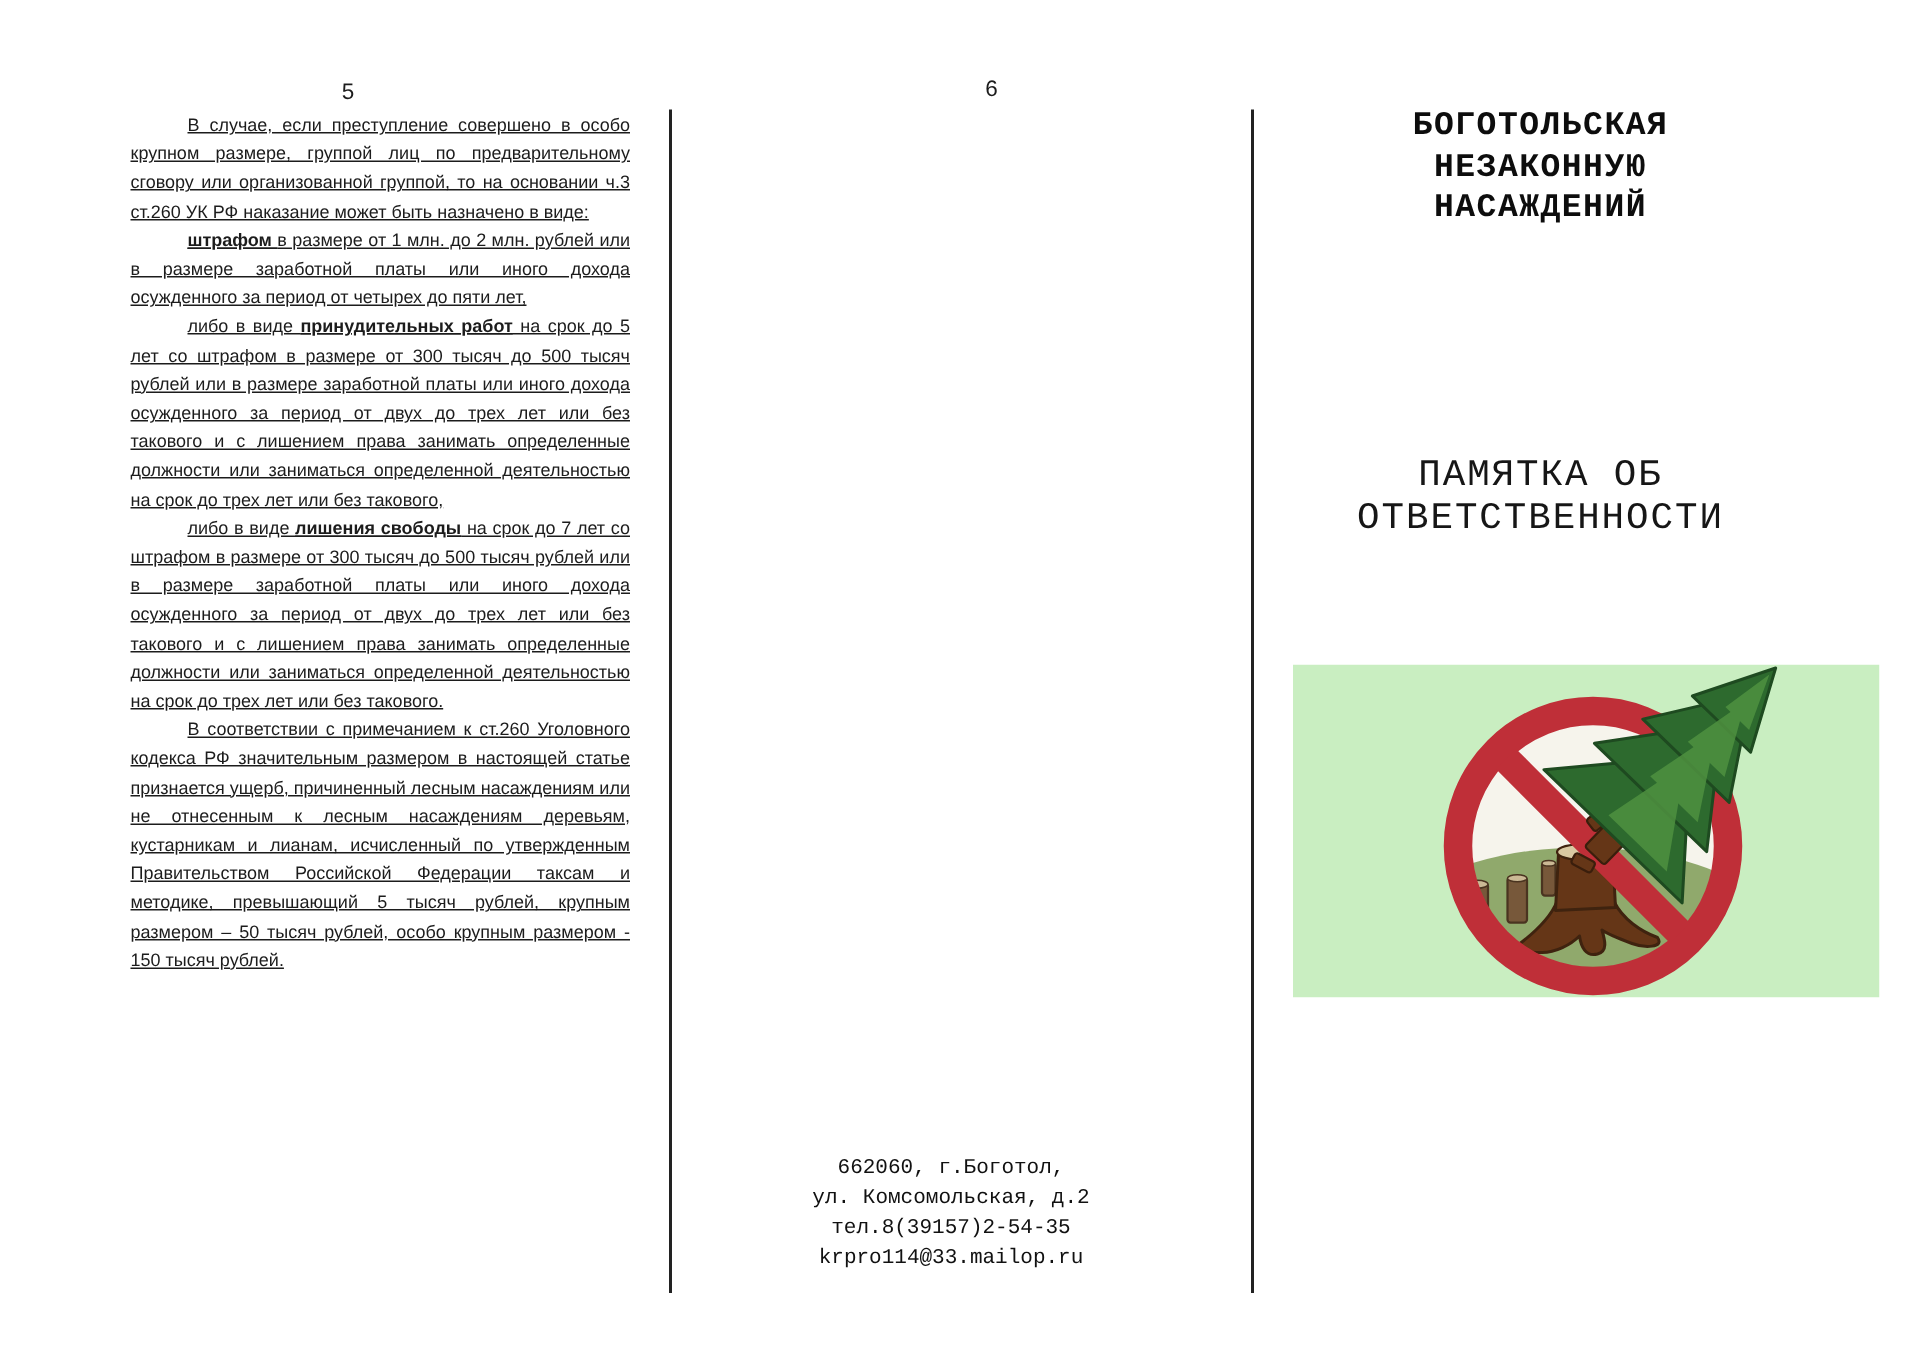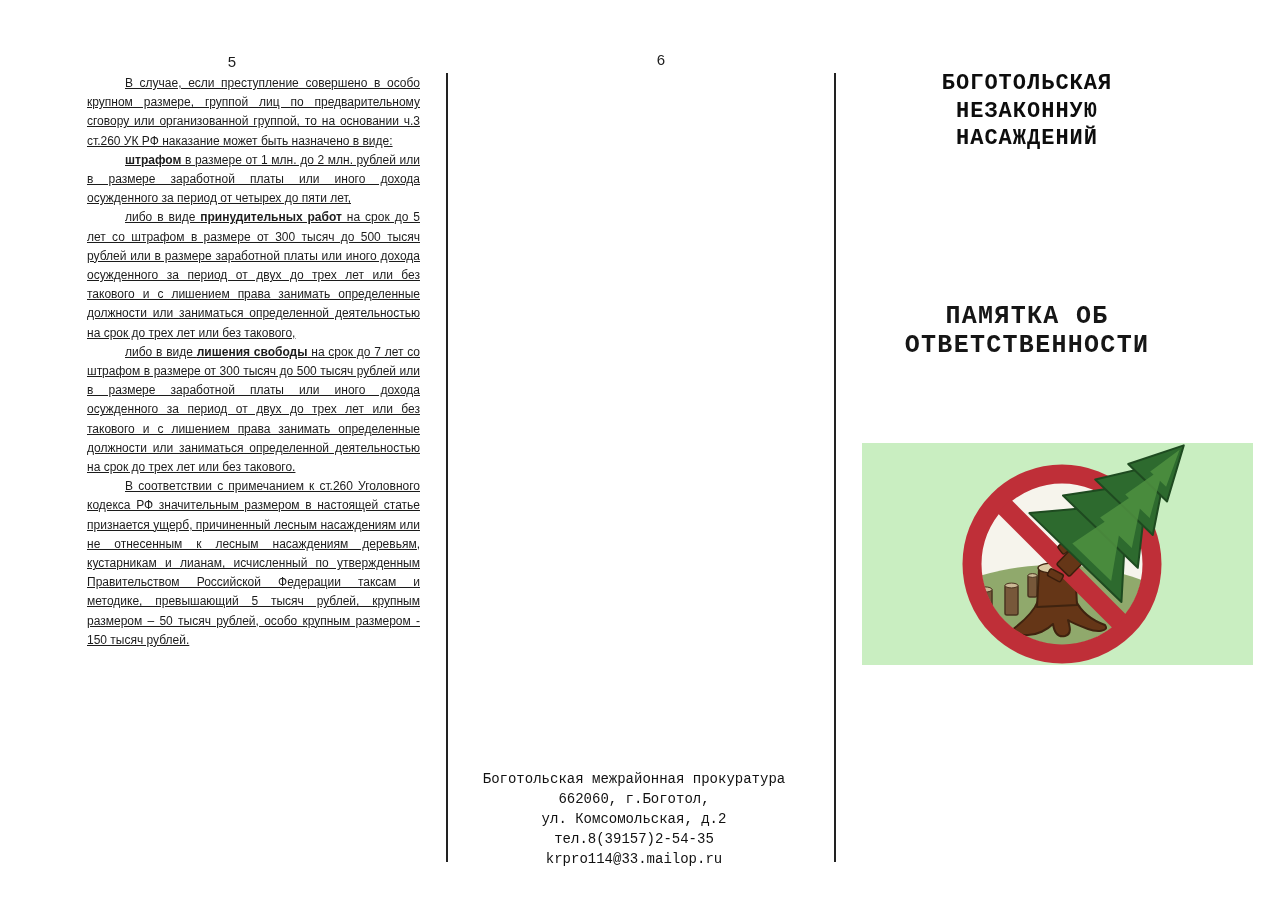--- a/index.html
+++ b/index.html
@@ -29,21 +29,21 @@
 
   .contact{position:absolute;left:447px;top:769px;width:374px;text-align:center;
            font-family:"Liberation Mono",monospace;font-size:14px;line-height:20px;color:#111;}
 
   .org-title{position:absolute;left:835px;top:70px;width:384px;text-align:center;
              font-family:"Liberation Mono",monospace;font-weight:bold;font-size:22px;
              line-height:27.5px;letter-spacing:1px;color:#0d0d0d;}
 
   .leaflet-title{position:absolute;left:835px;top:302px;width:384px;text-align:center;
                  font-family:"Liberation Mono",monospace;font-size:25px;line-height:29px;
-                 letter-spacing:1.3px;color:#161616;font-weight:bold;}
+                 letter-spacing:1.3px;color:#161616;}
 
   .illustration{position:absolute;left:862px;top:443px;width:391px;height:222px;display:block;}
 </style>
 </head>
 <body>
 
 <div class="sheet">
 
   <div class="divider divider-1"></div>
   <div class="divider divider-2"></div>
@@ -52,21 +52,20 @@
   <div class="left-col">
       <p><span>В случае, если преступление совершено в особо крупном размере, группой лиц по предварительному сговору или организованной группой, то на основании ч.3 ст.260 УК РФ наказание может быть назначено в виде:</span></p>
       <p><span class="b u">штрафом </span><span>в размере от 1 млн. до 2 млн. рублей или в размере заработной платы или иного дохода осужденного за период от четырех до пяти лет,</span></p>
       <p><span>либо в виде </span><span class="b u">принудительных работ</span><span> на срок до 5 лет со штрафом в размере от 300 тысяч до 500 тысяч рублей или в размере заработной платы или иного дохода осужденного за период от двух до трех лет или без такового и с лишением права занимать определенные должности или заниматься определенной деятельностью на срок до трех лет или без такового,</span></p>
       <p><span>либо в виде </span><span class="b u">лишения свободы</span><span> на срок до 7 лет со штрафом в размере от 300 тысяч до 500 тысяч рублей или в размере заработной платы или иного дохода осужденного за период от двух до трех лет или без такового и с лишением права занимать определенные должности или заниматься определенной деятельностью на срок до трех лет или без такового.</span></p>
       <p><span>В соответствии с примечанием к ст.260 Уголовного кодекса РФ значительным размером в настоящей статье признается ущерб, причиненный лесным насаждениям или не отнесенным к лесным насаждениям деревьям, кустарникам и лианам, исчисленный по утвержденным Правительством Российской Федерации таксам и методике, превышающий 5 тысяч рублей, крупным размером – 50 тысяч рублей, особо крупным размером - 150 тысяч рублей.</span></p>
     </div>
 
   <div class="pagenum pagenum-6">6</div>
   <div class="contact">
-      <div>Боготольская межрайонная прокуратура</div>
       <div>662060, г.Боготол,</div>
       <div>ул. Комсомольская, д.2</div>
       <div>тел.8(39157)2-54-35</div>
       <div>krpro114@33.mailop.ru</div>
     </div>
 
   <div class="org-title">
       <div>БОГОТОЛЬСКАЯ</div>
       <div>НЕЗАКОННУЮ</div>
       <div>НАСАЖДЕНИЙ</div>

